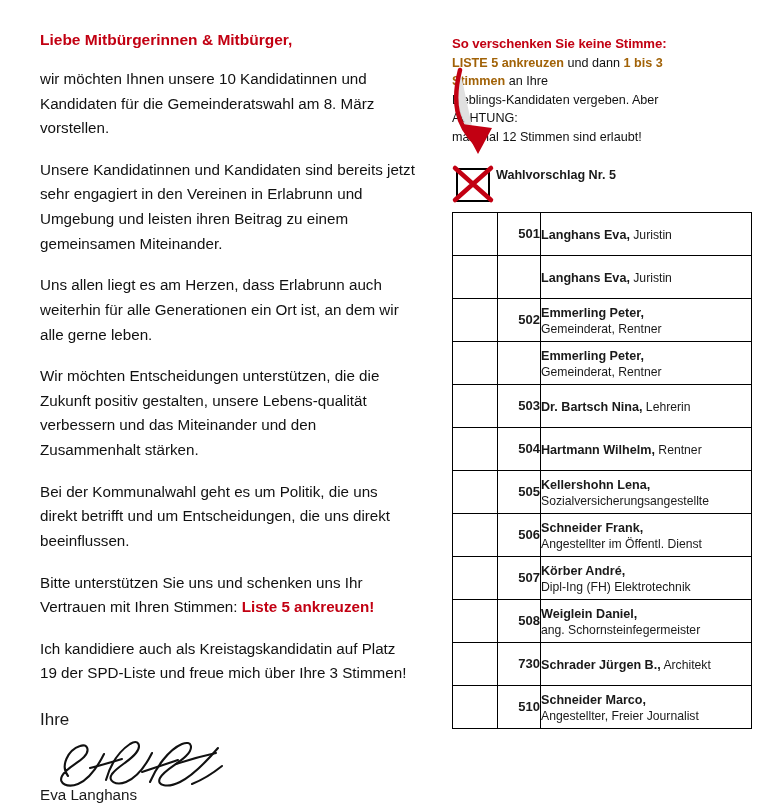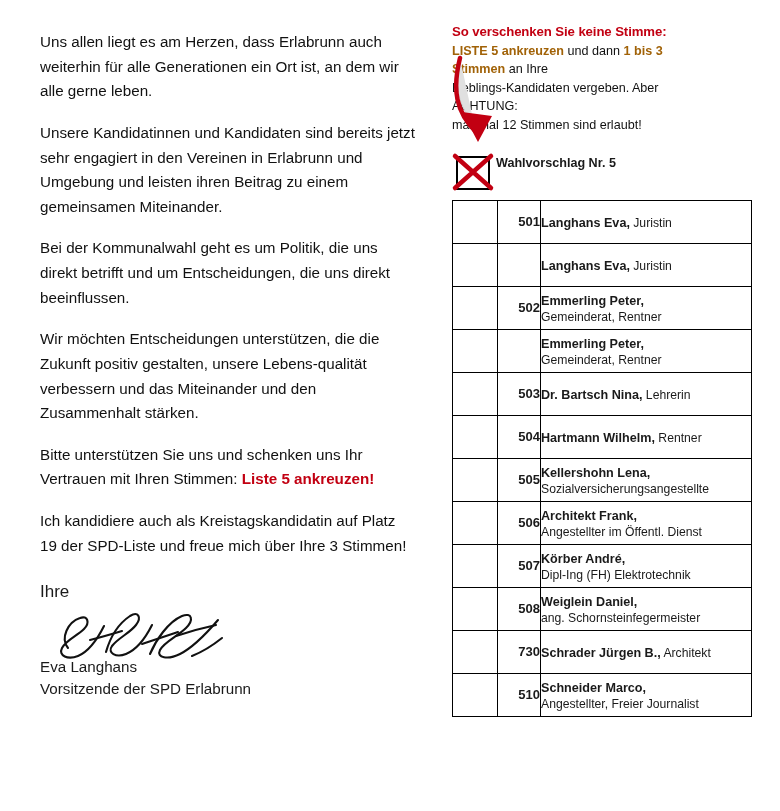--- a/index.html
+++ b/index.html
@@ -65,21 +65,21 @@
   .sig-role {
     font-size: 15.2px;
     line-height: 1.45;
     margin: 0;
   }
 
   
   .right-col {
     position: absolute;
     left: 452px;
-    top: 24px;
+    top: 36px;
     width: 242px;
   }
   .instr-title {
     color: #c20012;
     font-weight: bold;
     font-size: 13.2px;
     margin: 0 0 3px 0;
     letter-spacing: -0.1px;
   }
   .instr-body {
@@ -175,25 +175,27 @@
     display: block;
     font-size: 12.2px;
   }
 </style>
 </head>
 <body>
 
 <div class="page">
 
   <div class="left-col">
-
+    <p class="salutation">Liebe Mitbürgerinnen &amp; Mitbürger,</p>
+
+    <p class="letter-para">wir möchten Ihnen unsere 10 Kandidatinnen und Kandidaten für die Gemeinderatswahl am 8. März vorstellen.</p>
+    <p class="letter-para">Unsere Kandidatinnen und Kandidaten sind bereits jetzt sehr engagiert in den Vereinen in Erlabrunn und Umgebung und leisten ihren Beitrag zu einem gemeinsamen Miteinander.</p>
     <p class="letter-para">Uns allen liegt es am Herzen, dass Erlabrunn auch weiterhin für alle Generationen ein Ort ist, an dem wir alle gerne leben.</p>
-    <p class="letter-para">Unsere Kandidatinnen und Kandidaten sind bereits jetzt sehr engagiert in den Vereinen in Erlabrunn und Umgebung und leisten ihren Beitrag zu einem gemeinsamen Miteinander.</p>
+    <p class="letter-para">Wir möchten Entscheidungen unterstützen, die die Zukunft positiv gestalten, unsere Lebens-qualität verbessern und das Miteinander und den Zusammenhalt stärken.</p>
     <p class="letter-para">Bei der Kommunalwahl geht es um Politik, die uns direkt betrifft und um Entscheidungen, die uns direkt beeinflussen.</p>
-    <p class="letter-para">Wir möchten Entscheidungen unterstützen, die die Zukunft positiv gestalten, unsere Lebens-qualität verbessern und das Miteinander und den Zusammenhalt stärken.</p>
 
     <p class="letter-para"><span>Bitte unterstützen Sie uns und schenken uns Ihr Vertrauen mit Ihren Stimmen: </span><span class="highlight-red">Liste 5 ankreuzen!</span></p>
 
     <p class="letter-para">Ich kandidiere auch als Kreistagskandidatin auf Platz 19 der SPD-Liste und freue mich über Ihre 3 Stimmen!</p>
 
     <div class="signature-block">
       <p class="ihre">Ihre</p>
 
       <svg class="signature-svg" width="180" height="62" viewBox="0 0 180 62">
         <g fill="none" stroke="#111111" stroke-width="2.1" stroke-linecap="round" stroke-linejoin="round">
@@ -284,21 +286,21 @@
           <td class="c-num">505</td>
           <td class="c-name">
             <span class="nm">Kellershohn Lena,</span>
             <span class="job-line">Sozialversicherungsangestellte</span>
           </td>
         </tr>
         <tr>
           <td class="c-vote"></td>
           <td class="c-num">506</td>
           <td class="c-name">
-            <span class="nm">Architekt Frank,</span>
+            <span class="nm">Schneider Frank,</span>
             <span class="job-line">Angestellter im Öffentl. Dienst</span>
           </td>
         </tr>
         <tr>
           <td class="c-vote"></td>
           <td class="c-num">507</td>
           <td class="c-name">
             <span class="nm">Körber André,</span>
             <span class="job-line">Dipl-Ing (FH) Elektrotechnik</span>
           </td>

